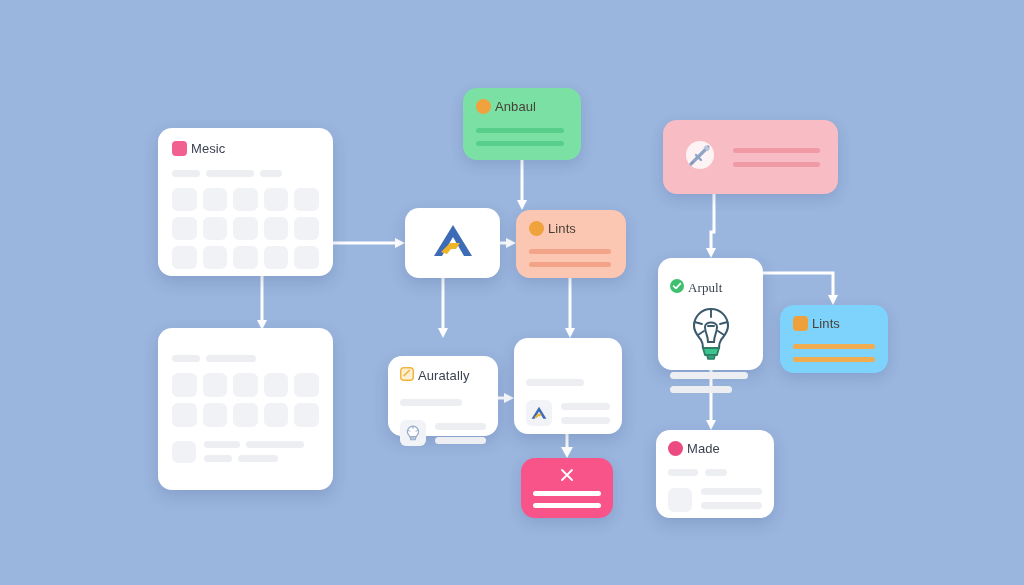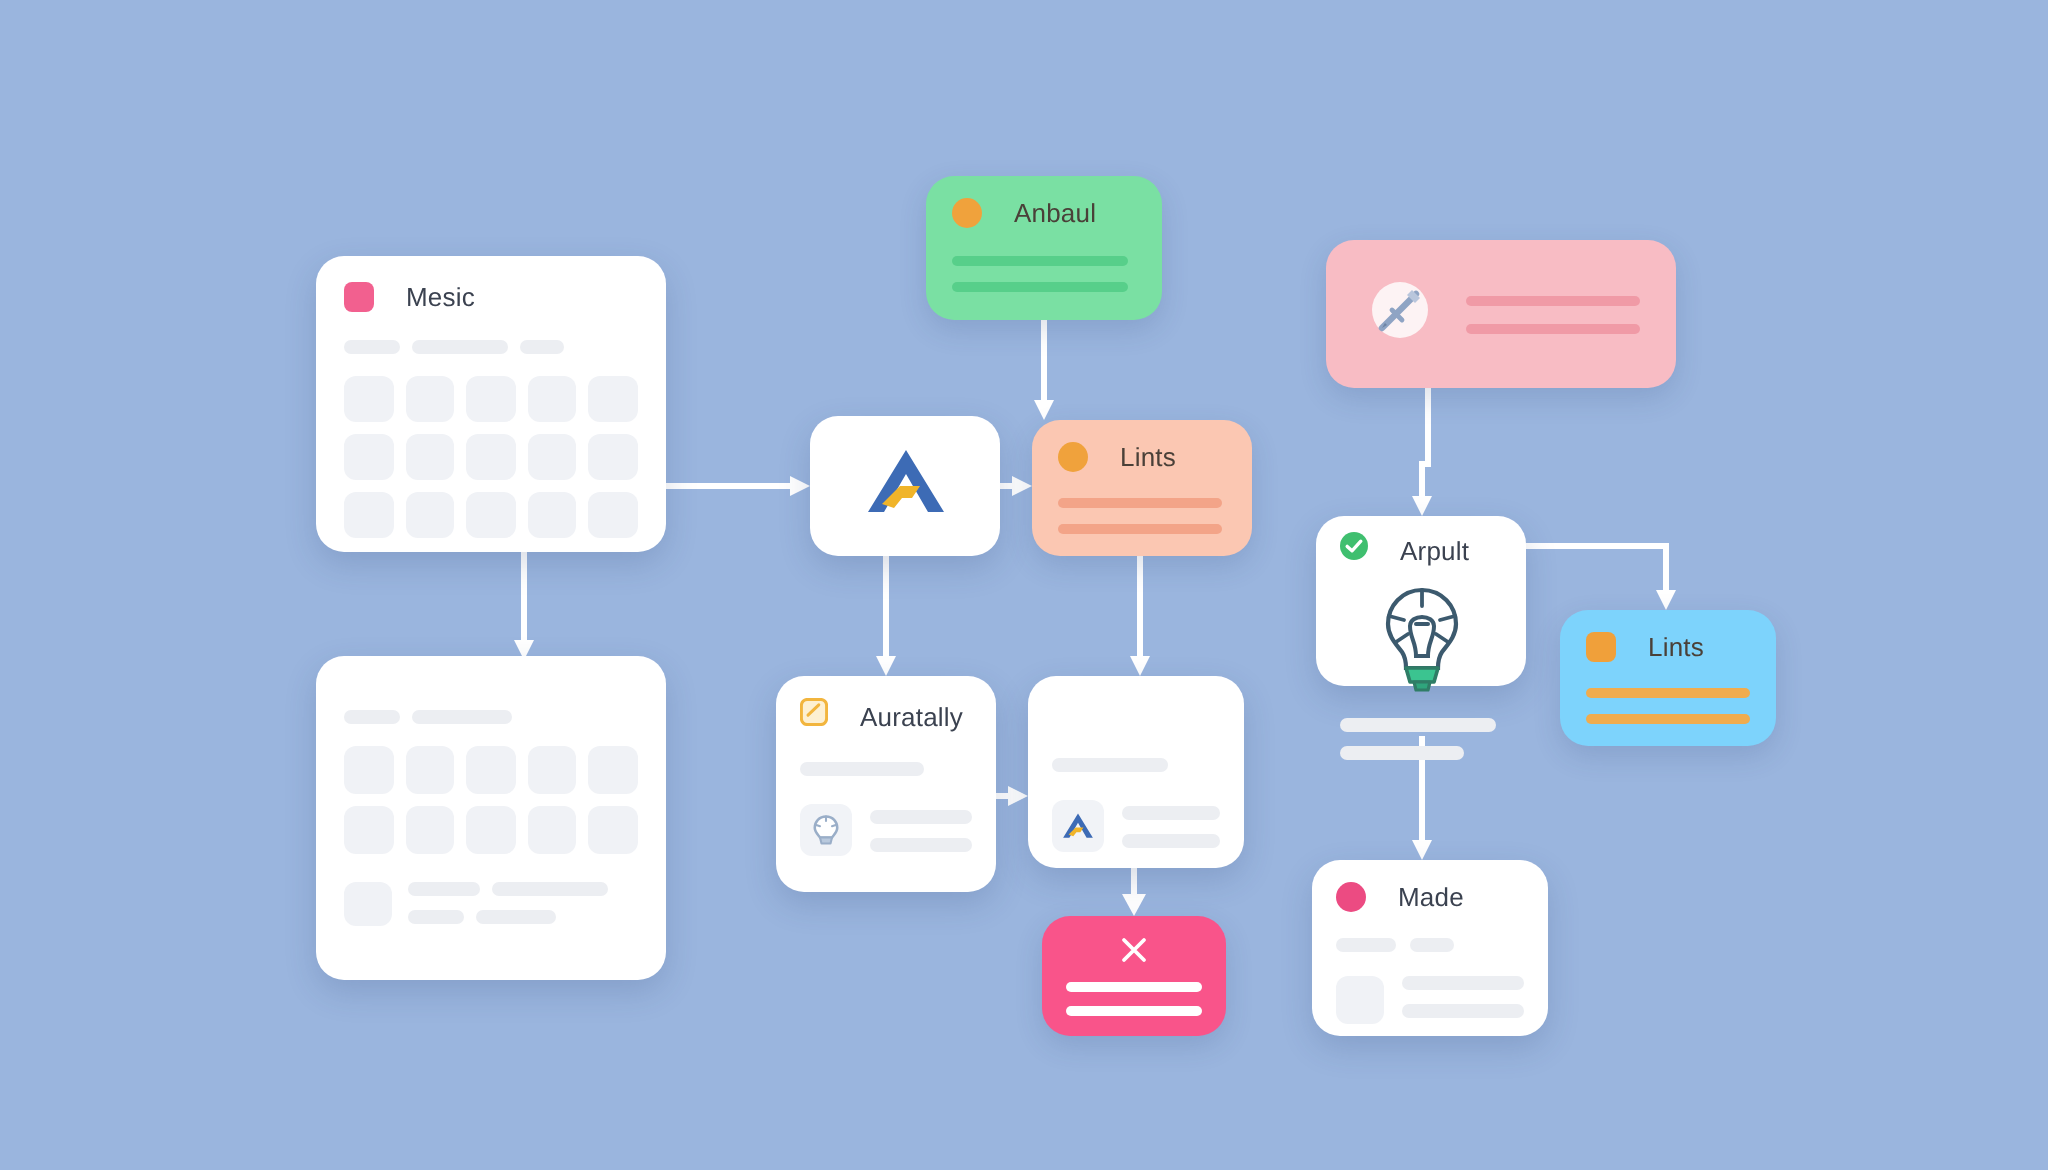--- a/index.html
+++ b/index.html
@@ -13,21 +13,21 @@
   
   svg#wires{position:absolute;left:0;top:0;width:1024px;height:585px;pointer-events:none;}
   svg#wires path,svg#wires line{stroke:#ffffff;stroke-width:3;fill:none;stroke-linecap:butt;}
   svg#wires polygon{fill:#ffffff;}
 
   
   .card{position:absolute;border-radius:14px;box-sizing:border-box;}
   .card.white{background:#ffffff;box-shadow:0 6px 16px rgba(40,60,110,.18);}
   .card.tint{box-shadow:0 5px 14px rgba(40,60,110,.16);}
 
-  .c-title{display:flex;align-items:flex-end;gap:16px;font-size:13px;color:#3b4250;font-weight:400;letter-spacing:.1px;white-space:nowrap;}
+  .c-title{display:flex;align-items:center;gap:4px;font-size:13px;color:#3b4250;font-weight:400;letter-spacing:.1px;white-space:nowrap;}
   .c-title.light{color:#4a4038;}
 
   
   .badge{width:15px;height:15px;border-radius:4px;flex:0 0 auto;display:block;}
   .badge.pink{background:#f2608f;}
   .badge.orange{background:#f0a23c;border-radius:50%;}
   .badge.orange-sq{background:#f0a03a;border-radius:4px;}
   .badge.pinkdot{background:#ec4b82;border-radius:50%;}
 
   
@@ -167,21 +167,21 @@
 
   <div class="card tint" style="left:516px;top:210px;width:110px;height:68px;background:#fbc7b2;padding:11px 13px;">
     <div class="c-title light">
       <span class="badge orange"></span>
       <span>Lints</span>
     </div>
     <div class="bar" style="background:#f3a488;width:82px;margin-top:13px;"></div>
     <div class="bar" style="background:#f3a488;width:82px;margin-top:8px;"></div>
   </div>
 
-  <div class="card white" style="left:658px;top:258px;width:105px;height:85px;padding:8px 12px;">
+  <div class="card white" style="left:658px;top:258px;width:105px;height:112px;padding:21px 12px;font-family:Liberation Serif, serif;">
     <div class="c-title">
       <span style="flex:0 0 auto;">
         <svg width="14" height="14" viewBox="0 0 14 14">
           <circle cx="7" cy="7" r="7" fill="#3fbf6f"></circle>
           <path d="M 3.6 7.2 L 6 9.4 L 10.4 4.6" stroke="#ffffff" stroke-width="1.7" fill="none" stroke-linecap="round" stroke-linejoin="round"></path>
         </svg>
       </span>
       <span>Arpult</span>
     </div>
     <div style="display:flex;justify-content:center;margin-top:5px;">
@@ -234,21 +234,21 @@
           <div class="sk" style="width:58px;"></div>
         </div>
         <div style="display:flex;gap:6px;margin-top:7px;">
           <div class="sk" style="width:28px;"></div>
           <div class="sk" style="width:40px;"></div>
         </div>
       </div>
     </div>
   </div>
 
-  <div class="card white" style="left:388px;top:338px;width:110px;height:108px;padding:11px 12px;">
+  <div class="card white" style="left:388px;top:356px;width:110px;height:80px;padding:11px 12px;">
     <div class="c-title">
       <span style="flex:0 0 auto;">
         <svg width="14" height="14" viewBox="0 0 14 14">
           <rect x="0.7" y="0.7" width="12.6" height="12.6" rx="3" fill="#fdf0d2" stroke="#f2b53e" stroke-width="1.5"></rect>
           <path d="M 4 8.6 L 9.4 3.4" stroke="#f2b53e" stroke-width="1.5" stroke-linecap="round"></path>
         </svg>
       </span>
       <span>Auratally</span>
     </div>
     <div class="sk" style="width:62px;margin-top:15px;"></div>

